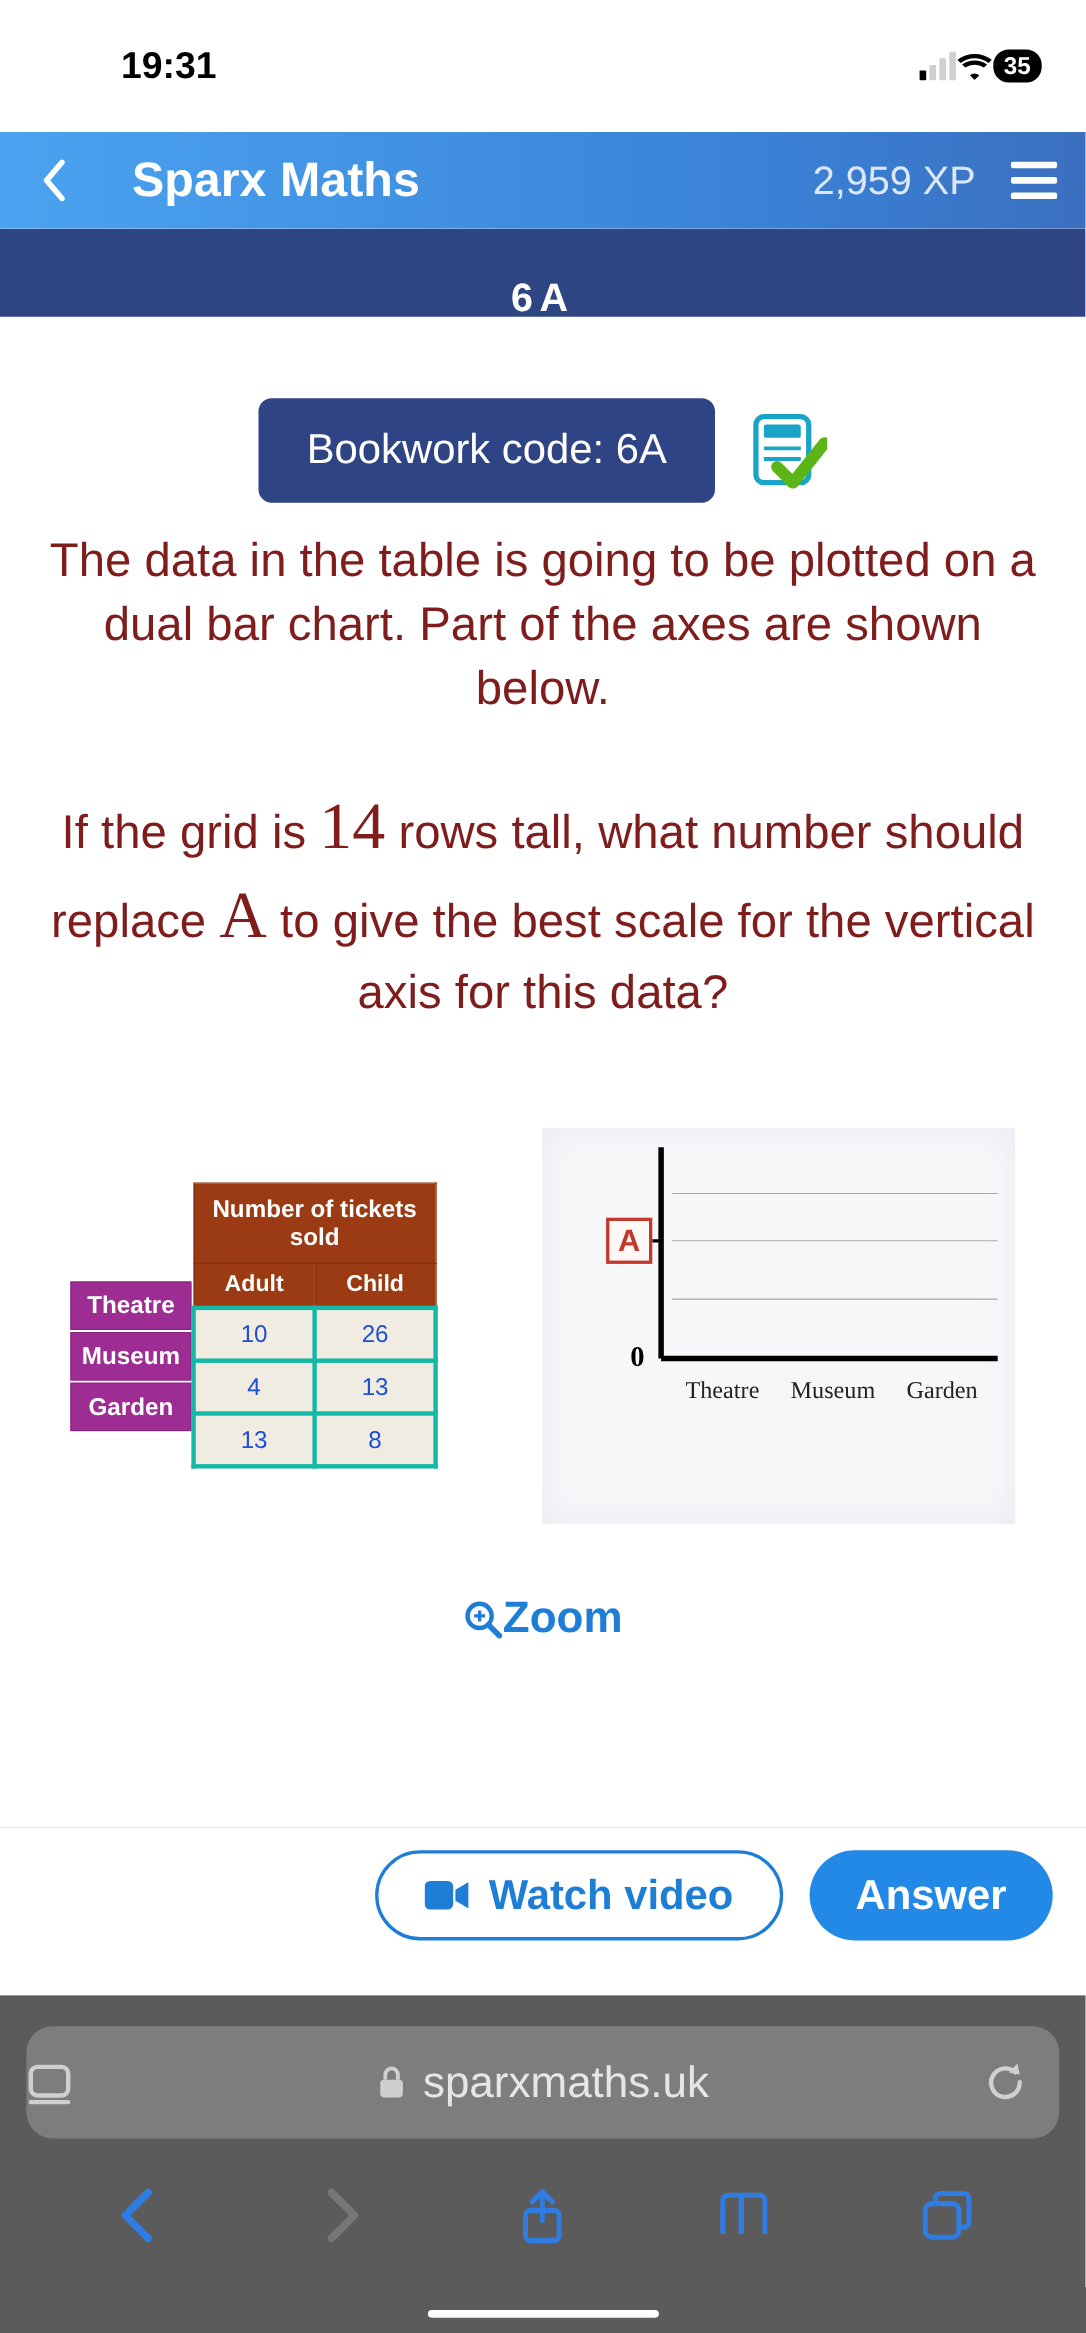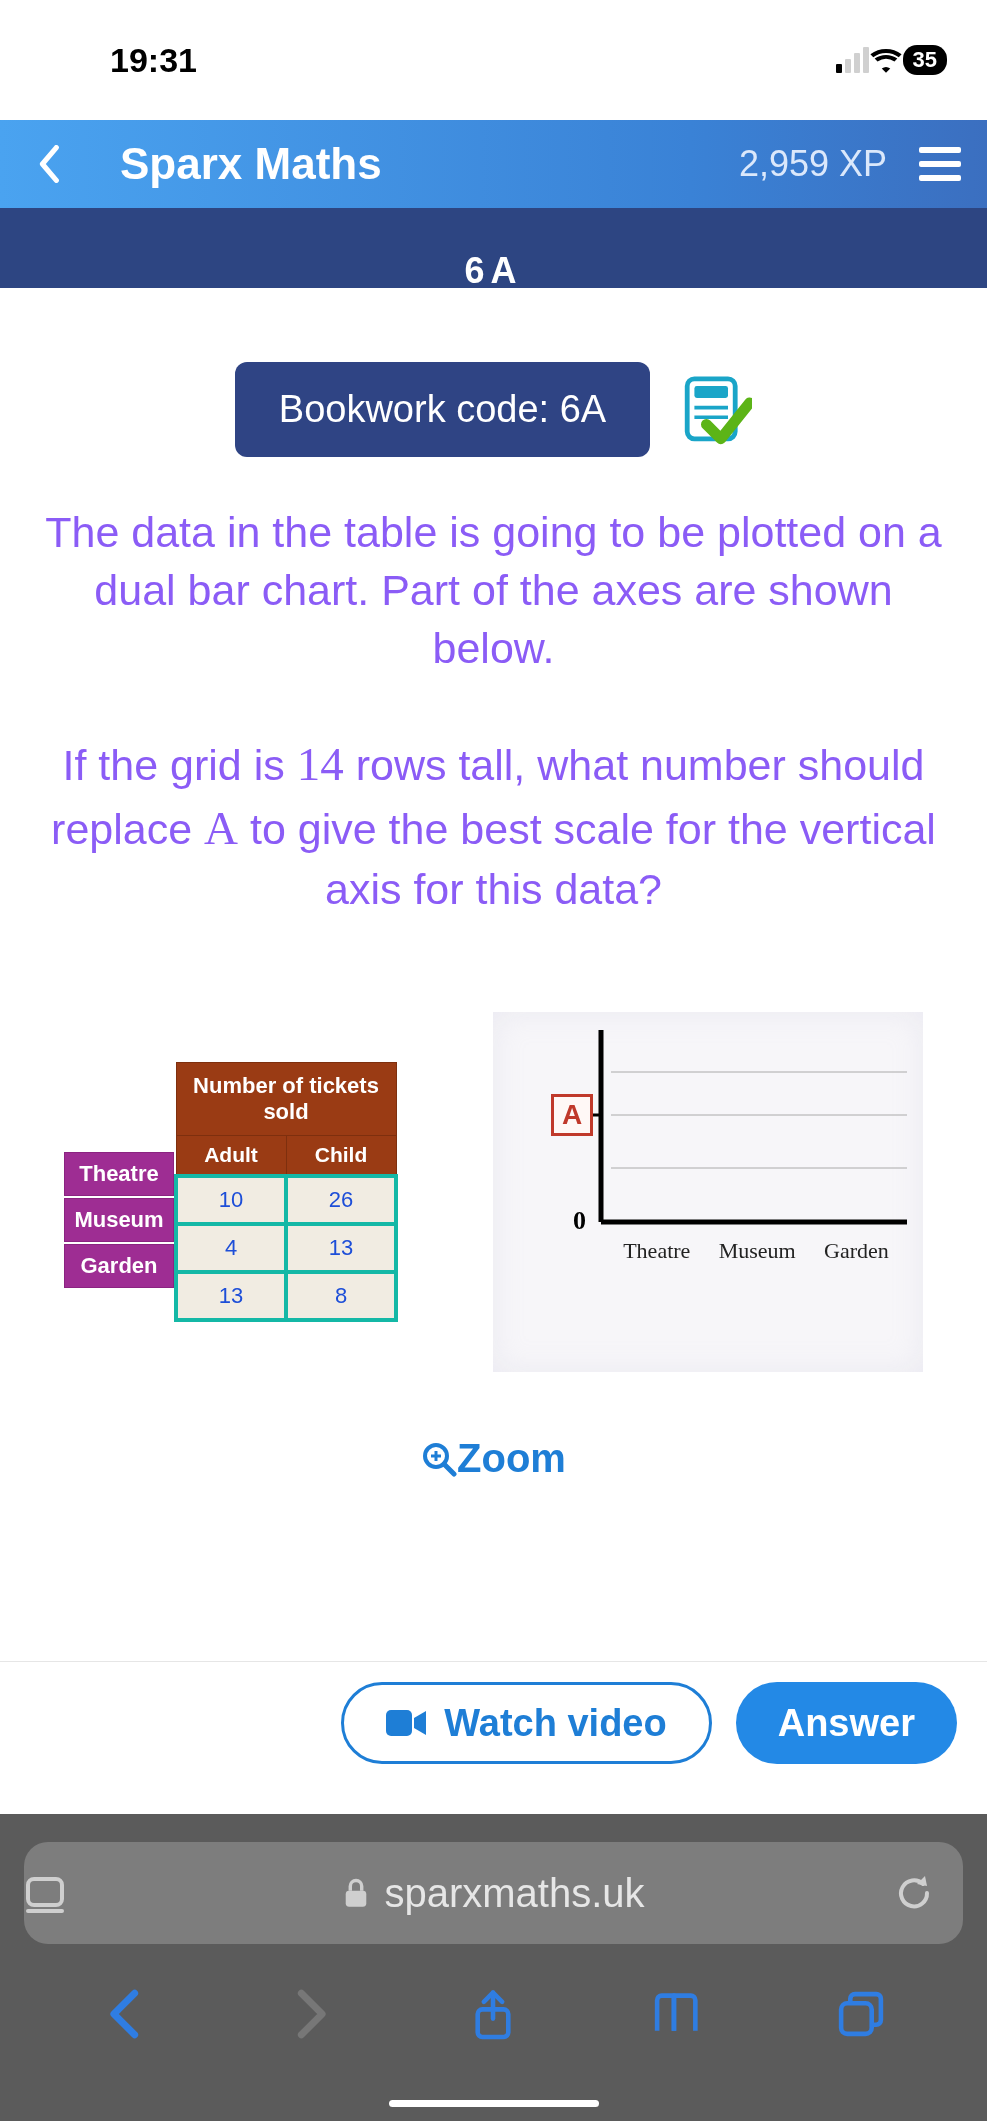--- a/index.html
+++ b/index.html
@@ -71,24 +71,24 @@
   .tab.active { background:#2d4582; color:#fff; }
   
   .content { flex:1; padding: 64px 24px 0; text-align:center; }
   .code-row { display:flex; justify-content:center; align-items:center; gap:30px; margin-top:10px; }
   .code-badge {
     background:#2f4484; color:#fff; font-size:38px;
     padding: 26px 44px; border-radius: 12px;
   }
   .calc-icon { width:72px; height:72px; position:relative; }
   .question {
-    color:#8b5cf6; font-size:43px; line-height:1.35;
-    padding: 46px 10px 0;
-  }
-  .question .serif { font-family: "Times New Roman", serif; font-size: 47px; }
+    color:#7f1d1d; font-size:43px; line-height:1.35;
+    padding: 24px 10px 0;
+  }
+  .question .serif { font-family: "Times New Roman", serif; font-size: 60px; }
   
   .fig-row { display:flex; justify-content:space-between; align-items:center; padding: 94px 40px 0; gap:30px; }
   .tbl-wrap { display:flex; }
   .rowlabels { display:flex; flex-direction:column; margin-top:90px; }
   .rowlabels div {
     background:#9e2d93; color:#fff; font-size:22px; font-weight:600;
     width:110px; height:44px; display:flex; align-items:center; justify-content:center;
     margin-bottom:2px; border:1px solid #8b2381;
   }
   table.tix {

